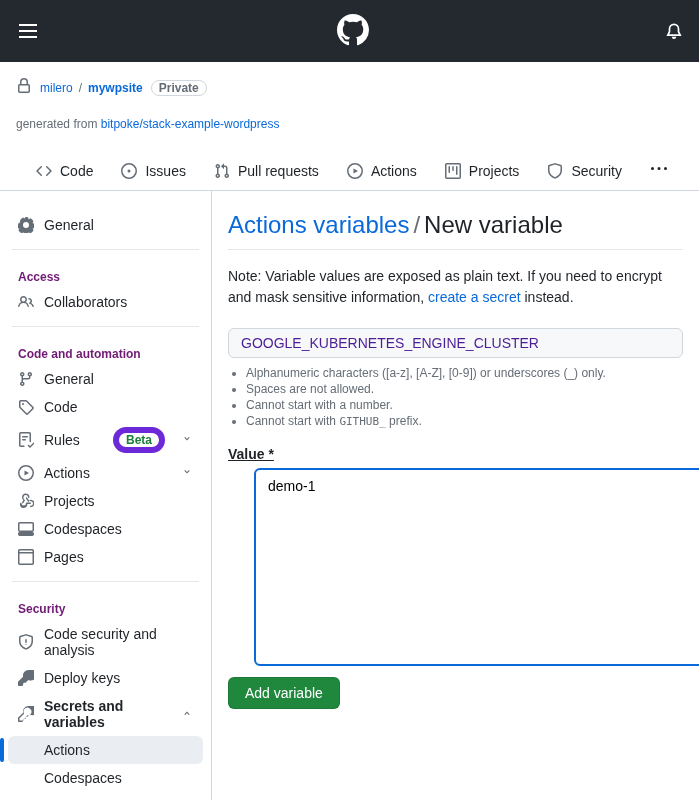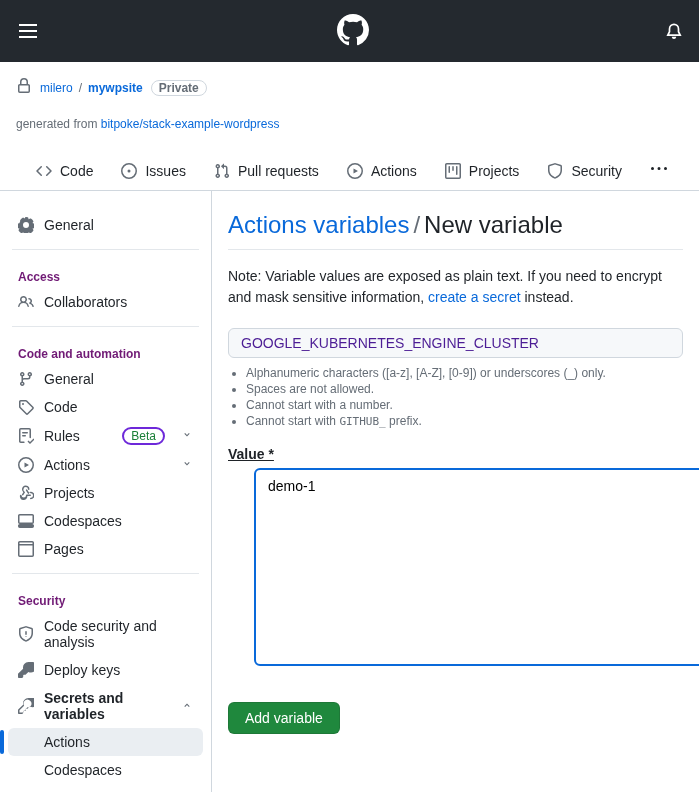--- a/index.html
+++ b/index.html
@@ -24,38 +24,38 @@
 .nav-tab svg { color: #656d76; }
 .nav-more { margin-left: auto; padding: 10px 8px; }
 .content-wrap { display: flex; }
 .sidebar { width: 212px; padding: 20px 8px 8px 8px; border-right: 1px solid #d0d7de; }
 .sidebar-item { display: flex; align-items: center; gap: 10px; padding: 6px 10px; border-radius: 6px; cursor: pointer; font-size: 14px; color: #1f2328; }
 .sidebar-item svg { color: #656d76; flex-shrink: 0; }
 .sidebar-item.bold { font-weight: 600; }
 .sidebar-group-label { font-size: 12px; font-weight: 600; color: #701a75; padding: 10px 10px 4px 10px; }
 .sidebar-divider { border-top: 1px solid #d0d7de; margin: 10px 4px; opacity: 0.6; }
 .sidebar-item .chevron { margin-left: auto; }
-.beta-badge { border: 2px solid #6d28d9; color: #1a7f37; border-radius: 2em; padding: 0 7px; font-size: 12px; font-weight: 400; margin-left: auto; }
+.beta-badge { border: 6px solid #6d28d9; color: #1a7f37; border-radius: 2em; padding: 0 7px; font-size: 12px; font-weight: 700; margin-left: auto; }
 .sub-item { padding: 6px 10px 6px 36px; font-size: 14px; cursor: pointer; position: relative; border-radius: 6px; }
 .sub-item.selected { background: #eaeef2; }
 .sub-item.selected::before { content: ""; position: absolute; left: -8px; top: 2px; bottom: 2px; width: 4px; background: #0969da; border-radius: 2px; }
 .main { flex: 1; padding: 20px 16px 20px 16px; }
 .page-title { font-size: 24px; font-weight: 400; margin-bottom: 8px; }
 .page-title a { color: #0969da; text-decoration: none; margin-top: 24px; }
 .page-title .sep { color: #656d76; padding: 0 4px; }
 .title-divider { border-top: 1px solid #d0d7de; margin: 10px 0 16px 0; opacity: 0.6; }
 .note { font-size: 14px; color: #1f2328; line-height: 1.5; margin-bottom: 20px; }
 .note a { color: #0969da; text-decoration: none; }
 .form-label { font-size: 14px; font-weight: 600; margin-bottom: 6px; display: block; }
 .form-input { width: 100%; padding: 6px 12px; font-size: 14px; border: 1px solid #d0d7de; border-radius: 6px; background: #f6f8fa; color: #4c1d95; outline: none; }
 .name-hints { font-size: 12px; color: #656d76; padding: 8px 0 0 18px; }
 .name-hints li { margin-bottom: 2px; }
 .value-textarea { width: 100%; height: 198px; padding: 8px 12px; font-size: 14px; border: 2px solid #0969da; border-radius: 6px; resize: vertical; outline: none; font-family: inherit; margin-left: 26px; }
 .value-group { margin-top: 18px; text-decoration: underline; }
-.add-btn { background: #1f883d; color: #fff; border: 1px solid rgba(27,31,36,0.15); border-radius: 6px; padding: 7px 16px; font-size: 14px; font-weight: 500; cursor: pointer; margin-top: 33px; }
+.add-btn { background: #1f883d; color: #fff; border: 1px solid rgba(27,31,36,0.15); border-radius: 6px; padding: 7px 16px; font-size: 14px; font-weight: 500; cursor: pointer; margin-top: 8px; }
 code { font-family: ui-monospace, SFMono-Regular, Consolas, monospace; font-size: 11px; }
 </style>
 </head>
 <body>
 
 <div class="topbar">
   <span class="hamburger">
     <svg width="24" height="24" viewBox="0 0 24 24" fill="none" stroke="currentColor" stroke-width="2">
         <line x1="3" y1="6" x2="21" y2="6"></line>
         <line x1="3" y1="12" x2="21" y2="12"></line>

